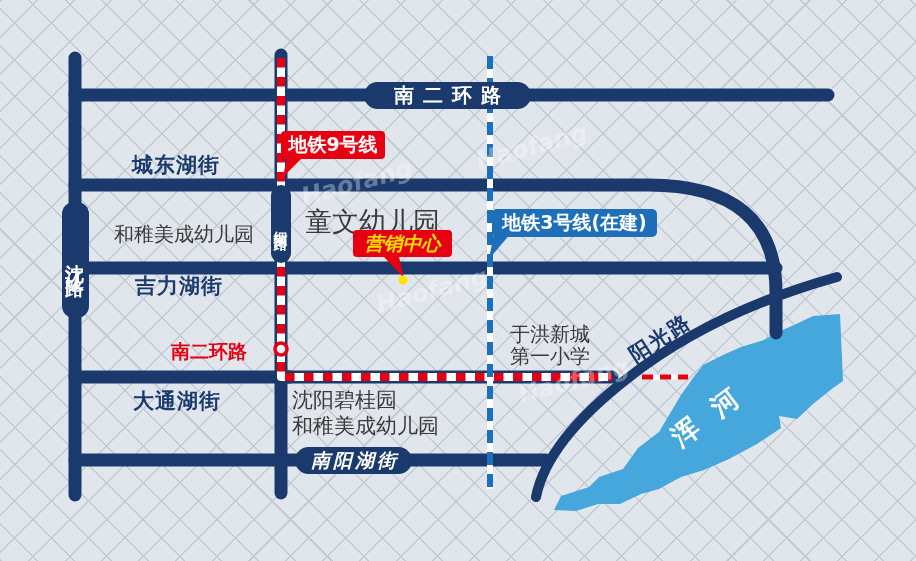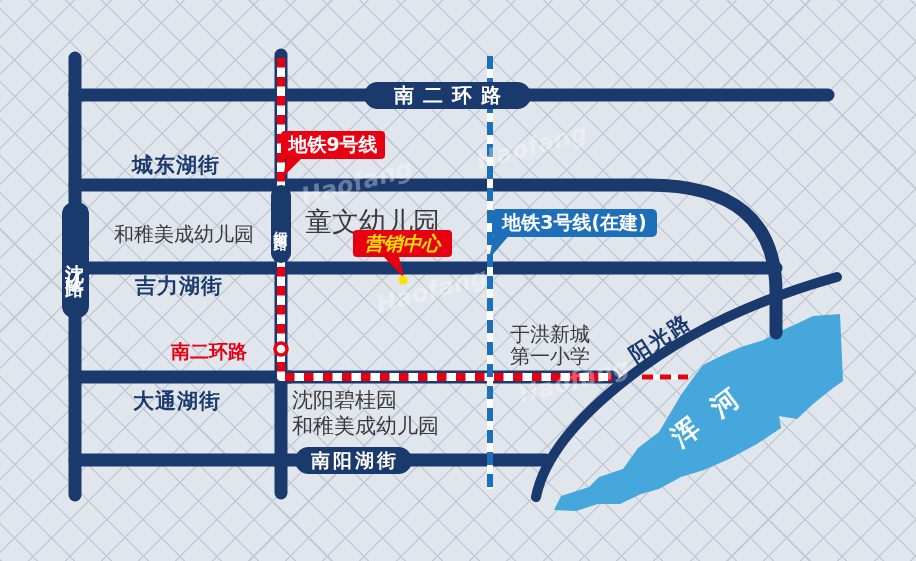--- a/index.html
+++ b/index.html
@@ -83,21 +83,21 @@
     <polygon class="tail-blue" points="494,233 511,233 489,259"></polygon>
     <polygon class="tail-red" points="384,257 399,257 404,278"></polygon>
 
     <circle cx="403" cy="280" r="4.5" fill="var(--yellow)"></circle>
     <circle cx="281" cy="349" r="6" fill="#fff" stroke="var(--red)" stroke-width="3.5"></circle>
   </svg>
 
   <div class="lbl pill h-pill" style="left:364px;top:82px;width:167px;height:27px;font-size:20px;letter-spacing:9px;padding-left:9px;box-sizing:border-box;">
     <span>南二环路</span>
   </div>
-  <div class="lbl pill h-pill" style="left:295px;top:447px;width:117px;height:27px;font-size:19px;letter-spacing:3px;padding-left:3px;box-sizing:border-box;">
+  <div class="lbl pill h-pill" style="left:295px;top:447px;width:117px;height:27px;font-size:19px;letter-spacing:3px;padding-left:3px;box-sizing:border-box;font-style:italic;">
     <span>南阳湖街</span>
   </div>
   <div class="lbl pill v-pill" style="left:62px;top:202px;width:27px;height:116px;font-size:19px;">
     <span class="v-text" style="letter-spacing:8px;">沈辽路</span>
   </div>
   <div class="lbl pill v-pill" style="left:271px;top:185px;width:20px;height:78px;font-size:14px;">
     <span class="v-text" style="letter-spacing:3px;">细河路</span>
   </div>
 
   <div class="lbl redbox" style="left:281px;top:131px;width:104px;height:28px;font-size:19px;">

